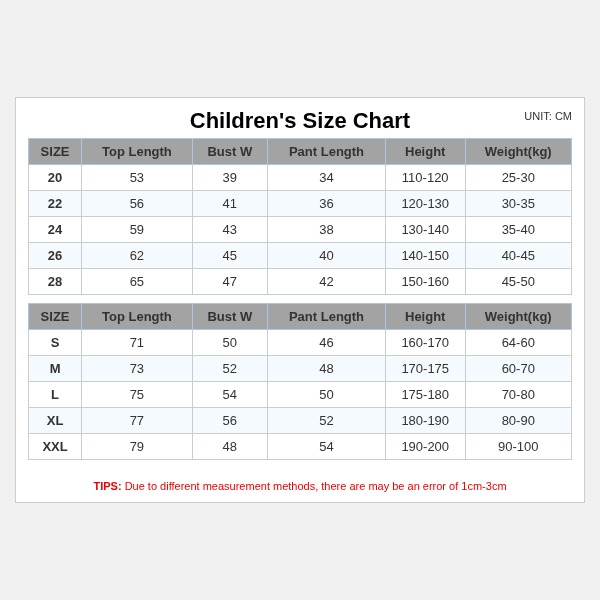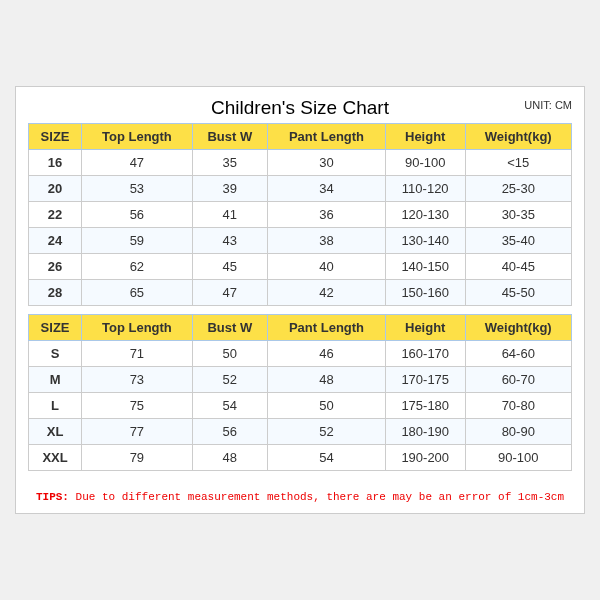--- a/index.html
+++ b/index.html
@@ -19,38 +19,38 @@
       padding: 10px 12px 10px 12px;
     }
     .section-title-row {
       display: flex;
       align-items: center;
       justify-content: center;
       position: relative;
       margin-bottom: 4px;
     }
     .section-title {
-      font-size: 19px;
-      font-weight: normal;
+      font-size: 22px;
+      font-weight: bold;
       text-align: right;
     }
     .unit-label {
       font-size: 11px;
       color: #333;
       position: absolute;
       right: 0;
       top: 2px;
     }
     table {
       width: 100%;
       border-collapse: collapse;
       font-size: 13px;
     }
     thead tr {
-      background: #fde047;
+      background: #a3a3a3;
       border-radius: 8px;
     }
     thead th {
       padding: 5px 4px;
       text-align: center;
       border: 1px solid #aac8e8;
       font-weight: bold;
       color: #333;
     }
     tbody tr:nth-child(odd) {
@@ -69,21 +69,20 @@
       font-weight: bold;
     }
     .section-gap {
       height: 8px;
     }
     .tips-row {
       margin-top: 20px;
       text-align: center;
       font-size: 11px;
       color: #e00;
-      font-family: Liberation Mono, monospace;
     }
     .tips-label {
       font-weight: bold;
     }
   </style>
 </head>
 <body>
 
 <div class="chart-container">
 
@@ -97,28 +96,20 @@
       <tr>
         <th>SIZE</th>
         <th>Top Length</th>
         <th>Bust W</th>
         <th>Pant Length</th>
         <th>Height</th>
         <th>Weight(kg)</th>
       </tr>
     </thead>
     <tbody id="children-tbody">
-    <tr>
-          <td>16</td>
-          <td>47</td>
-          <td>35</td>
-          <td>30</td>
-          <td>90-100</td>
-          <td>&lt;15</td>
-        </tr>
         <tr>
           <td>20</td>
           <td>53</td>
           <td>39</td>
           <td>34</td>
           <td>110-120</td>
           <td>25-30</td>
         </tr>
         <tr>
           <td>22</td>

